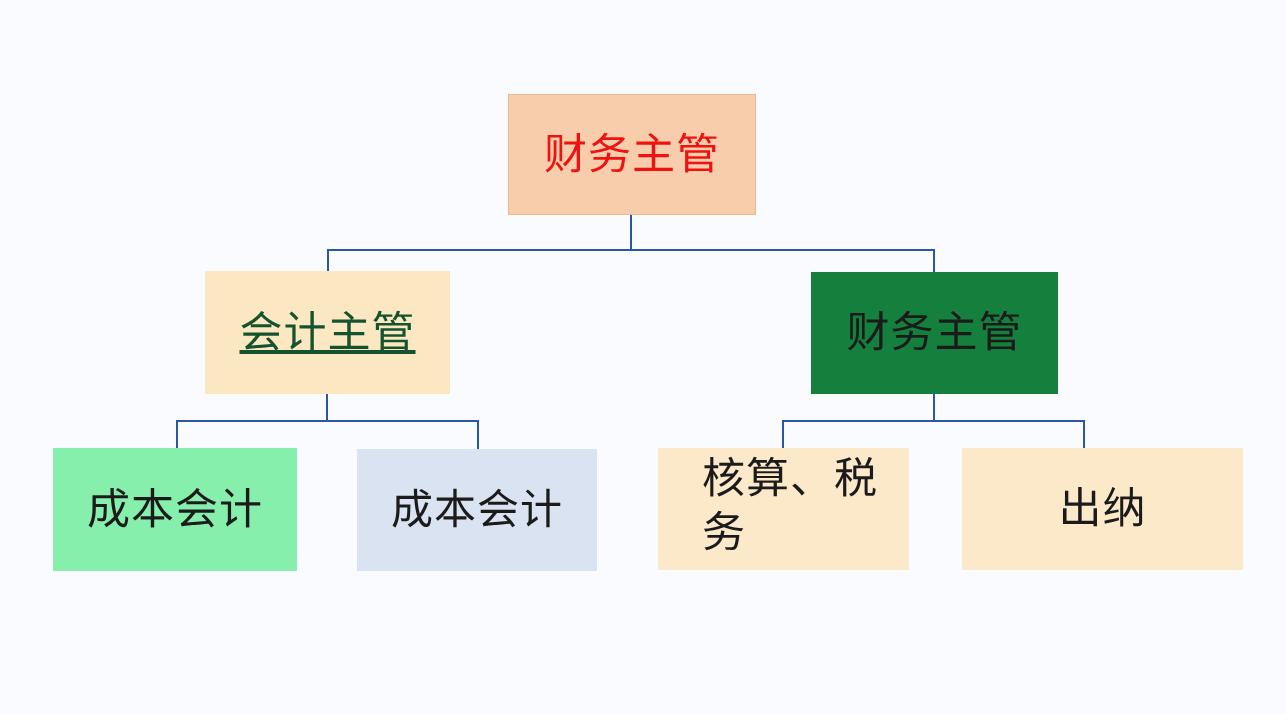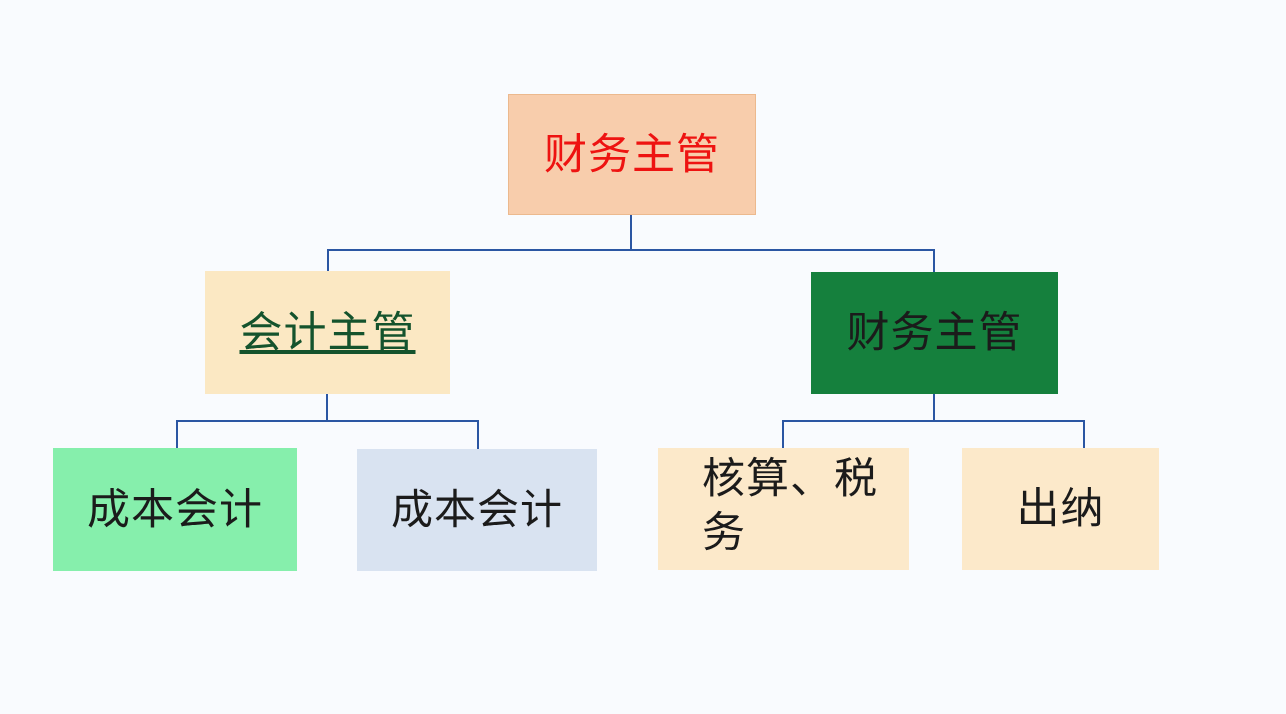--- a/index.html
+++ b/index.html
@@ -33,21 +33,21 @@
   }
   .node-manager        { left:508px; top:94px;  width:248px; height:121px; border:1px solid transparent; }
   .node-acct-sup       { left:205px; top:271px; width:245px; height:123px; }
   .node-fin-sup        { left:811px; top:272px; width:247px; height:122px; }
   .node-cost           { left:53px;  top:448px; width:244px; height:123px; }
   .node-warehouse      { left:357px; top:449px; width:240px; height:122px; font-size:42px; }
   .node-tax            { left:658px; top:448px; width:251px; height:122px;
                          align-items:flex-start; justify-content:flex-start;
                          padding:3px 0 0 4px; white-space:normal; line-height:54px; }
   .node-tax .line      { display:block;margin-left:40px; }
-  .node-cashier        { left:962px; top:448px; width:197px; height:122px; }
+  .node-cashier        { left:962px; top:448px; width:281px; height:122px; }
   .conn {
     position: absolute;
   }
 </style>
 </head>
 <body>
 
 <div id="stage" style="background-color: rgb(249, 251, 254);">
 
   <div class="conn" style="left: 630px; top: 215px; width: 2px; height: 35px; background-color: rgb(43, 86, 163);"></div>

